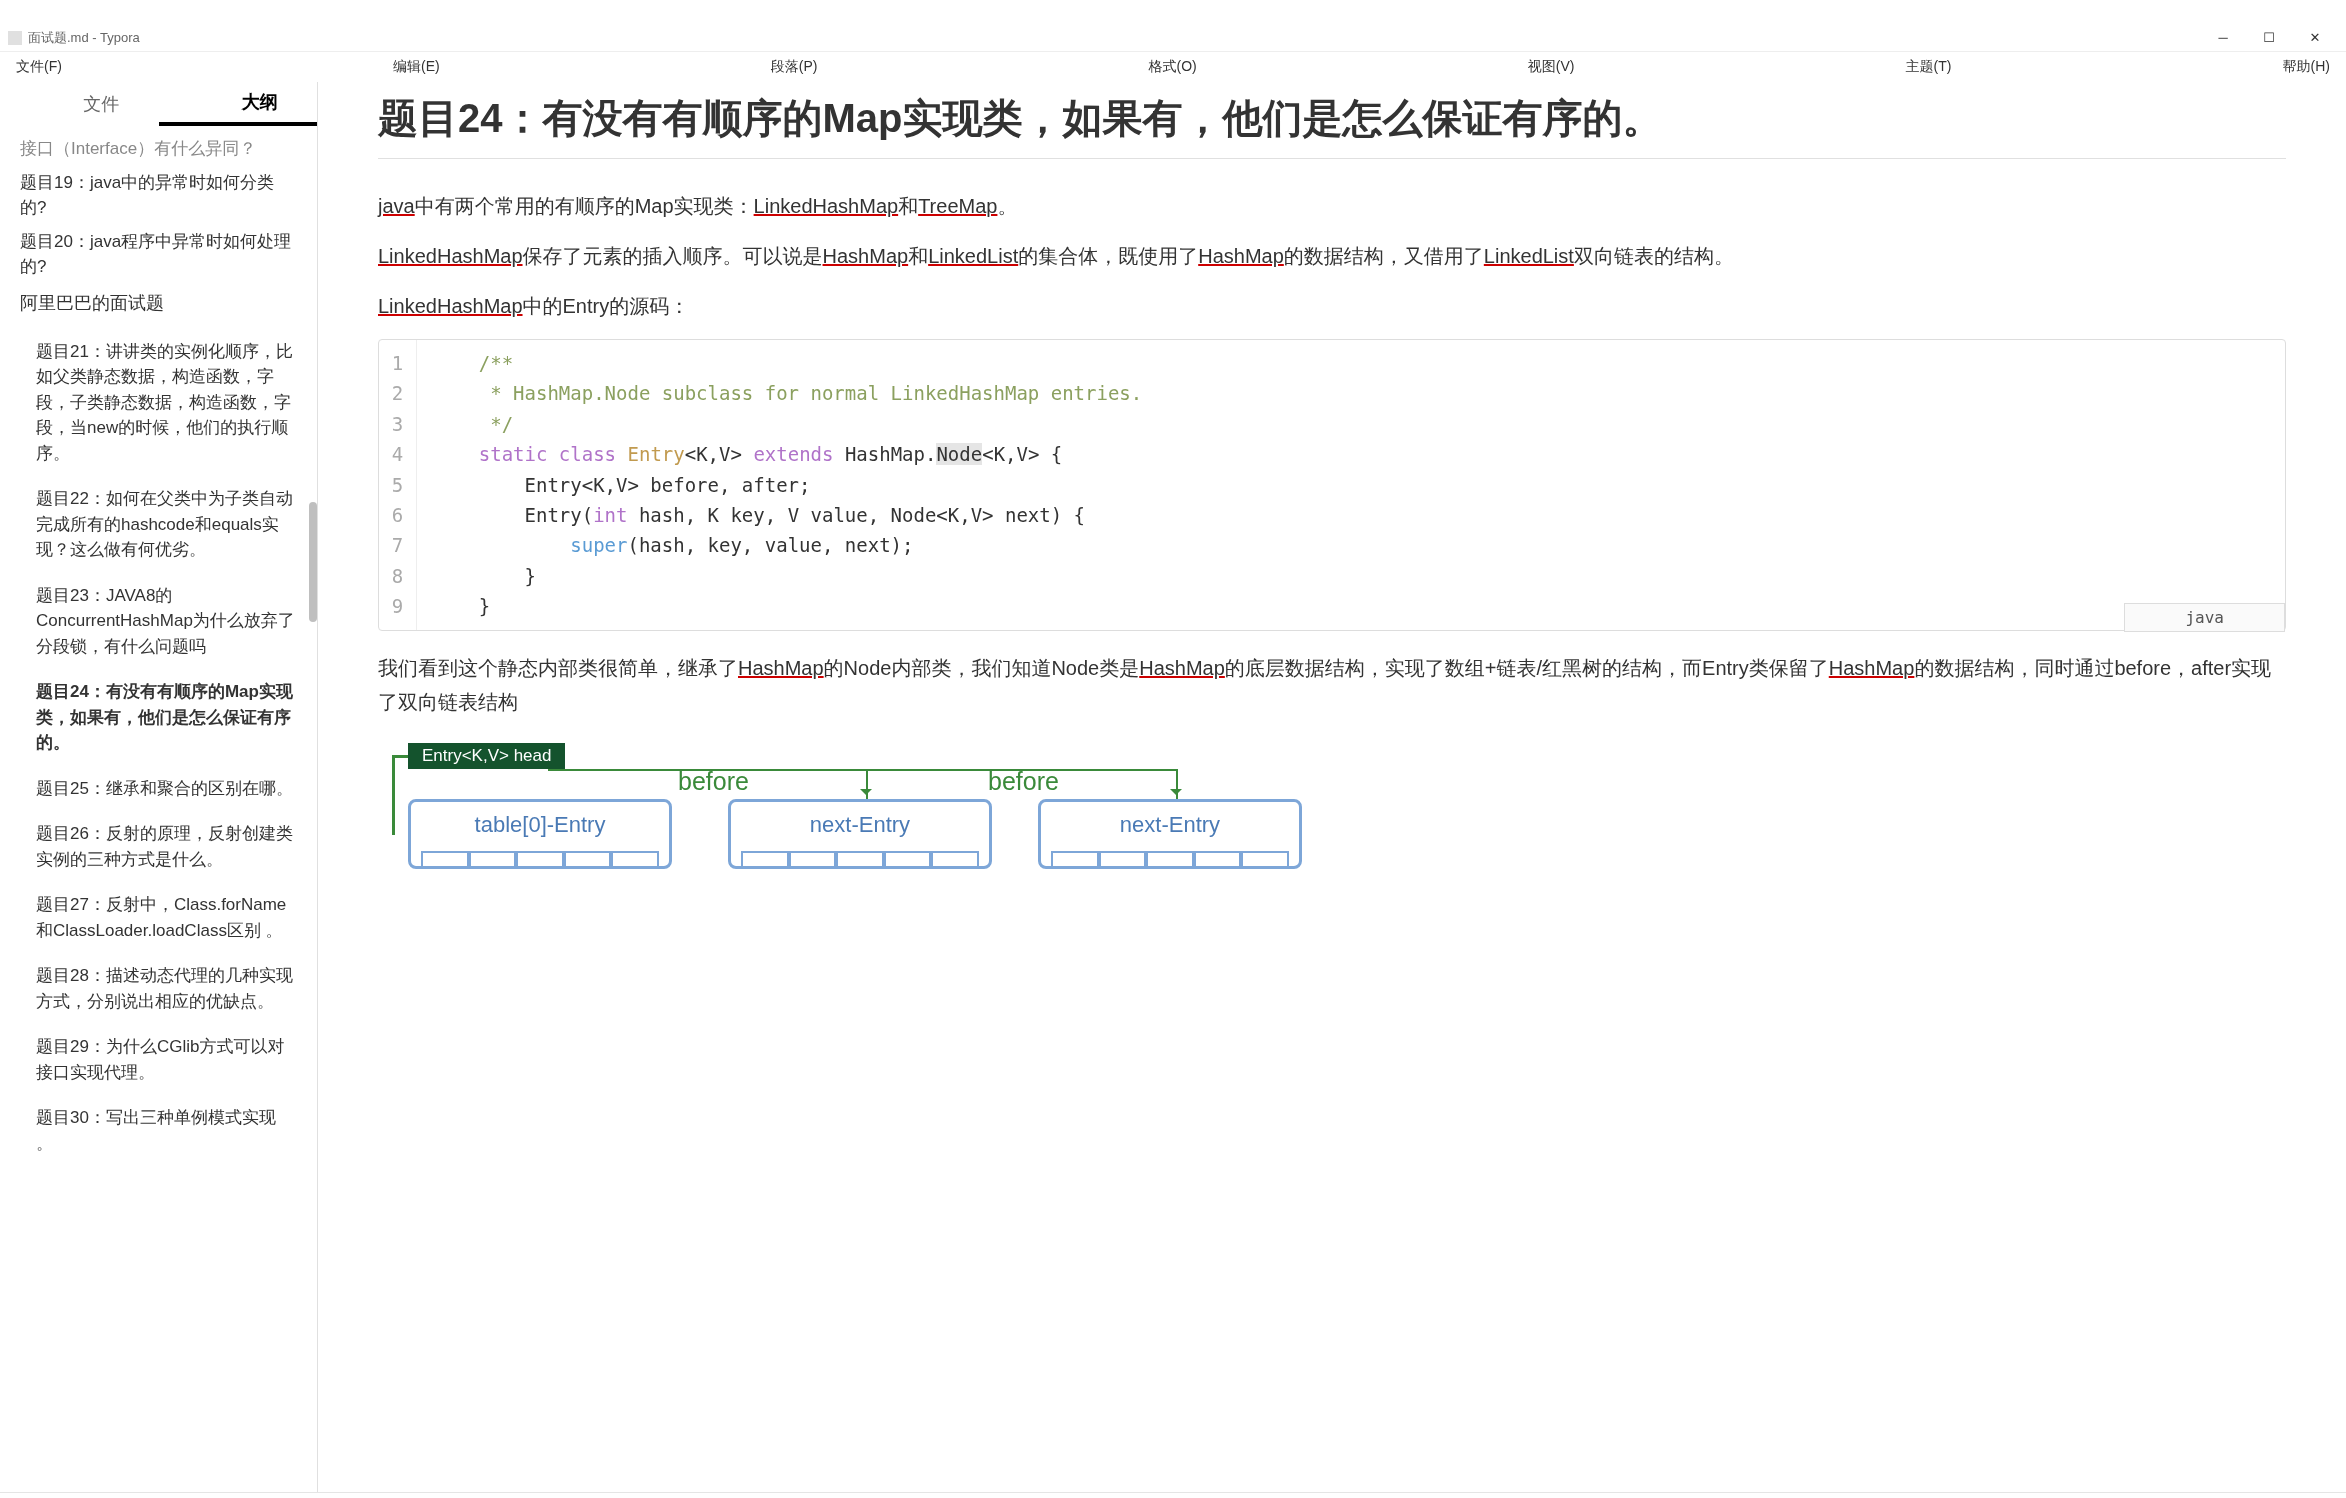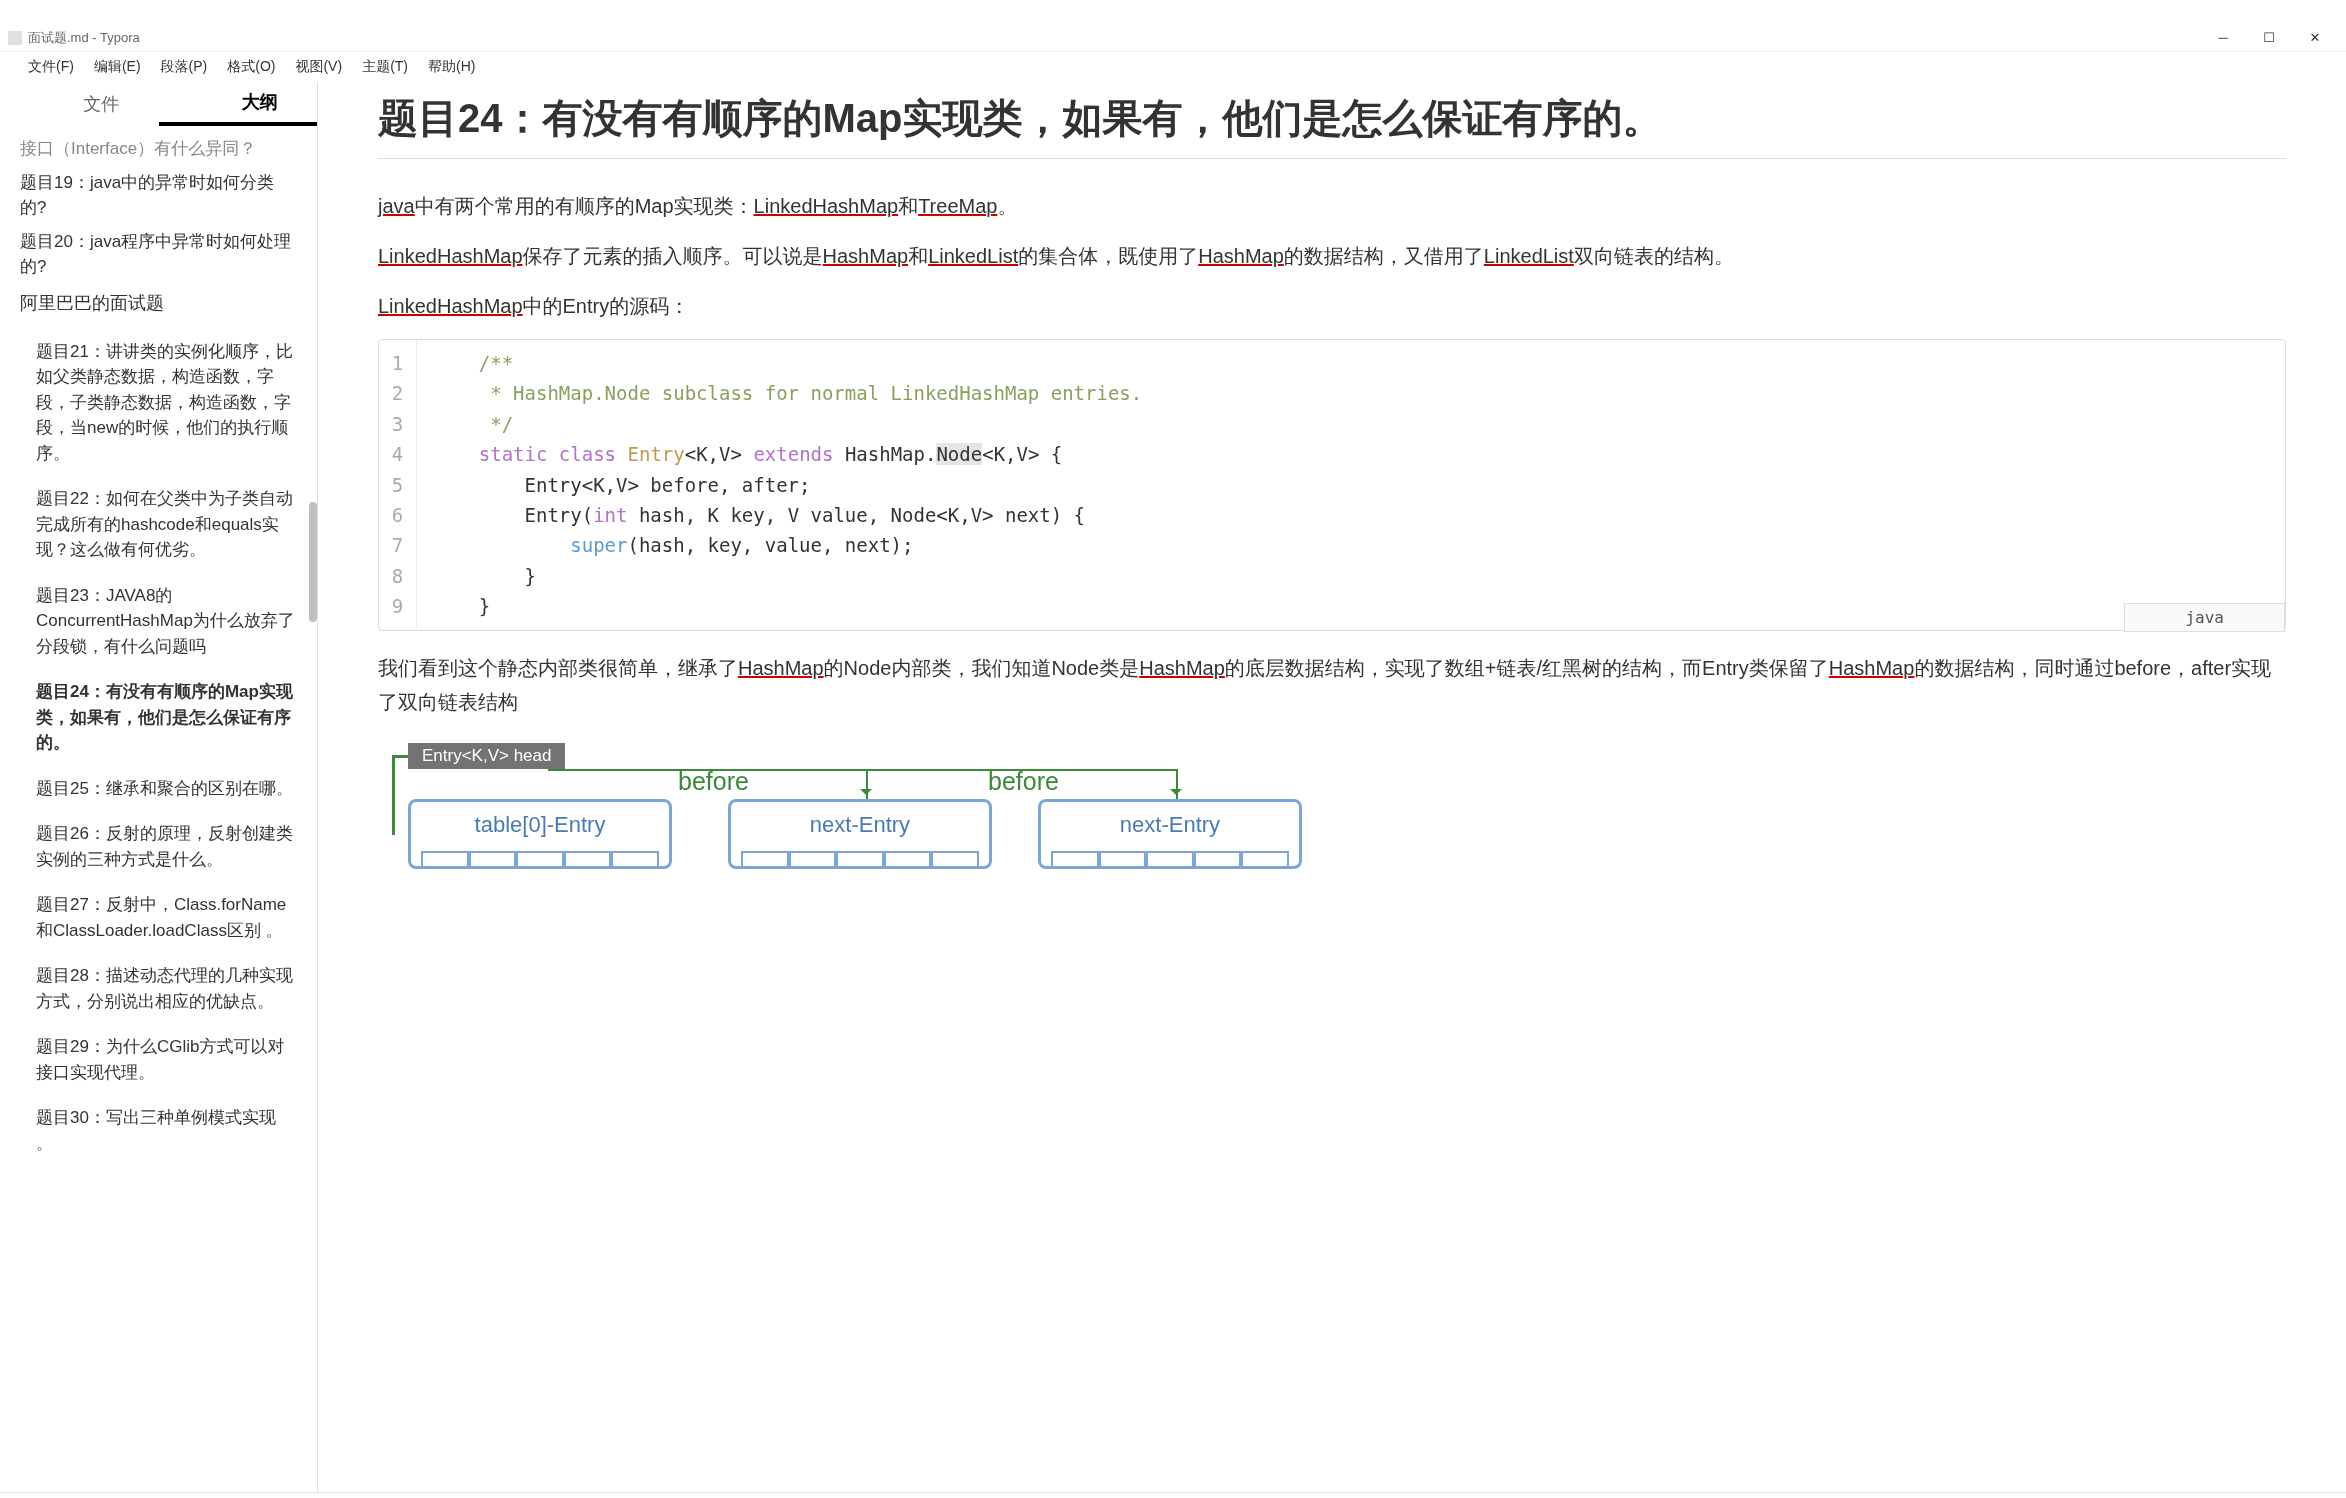--- a/index.html
+++ b/index.html
@@ -1,21 +1,21 @@
 <!DOCTYPE html>
 <html><head>
 <meta charset="utf-8">
 <style>
 * { margin: 0; padding: 0; box-sizing: border-box; }
 body { font-family: "Microsoft YaHei", "PingFang SC", sans-serif; font-size: 14px; color: #333; background: #fff; overflow: hidden; }
 .titlebar { height: 28px; display: flex; align-items: center; padding: 0 8px; font-size: 13px; color: #666; border-bottom: 1px solid #eee; margin-top: 24px; }
 .titlebar .icon { width: 14px; height: 14px; background: #e0e0e0; margin-right: 6px; }
 .titlebar .spacer { flex: 1; }
 .winbtn { width: 46px; height: 28px; display: flex; align-items: center; justify-content: center; color: #333; }
-.menubar { height: 30px; display: flex; align-items: center; padding: 0 18px; font-size: 14px; }
+.menubar { height: 30px; display: flex; align-items: center; padding: 0 6px; font-size: 14px; justify-content: space-between; }
 .menubar .mi { padding: 4px 10px; cursor: default; }
 .main { display: flex; height: calc(100vh - 58px - 30px); }
 .sidebar { width: 318px; border-right: 1px solid #e0e0e0; display: flex; flex-direction: column; position: relative; }
 .tabs { display: flex; height: 44px; }
 .tab { flex: 1; display: flex; align-items: center; justify-content: center; font-size: 18px; color: #666; cursor: pointer; padding-left: 44px; }
 .tab.active { font-weight: bold; color: #000; border-bottom: 4px solid #000; }
 .outline { flex: 1; overflow-y: auto; overflow-x: hidden; padding: 6px 0; font-size: 17px; line-height: 1.5; }
 .outline .item { padding: 4px 20px 4px 20px; cursor: pointer; }
 .outline .item.indent { padding-left: 36px; margin-top: 12px; }
 .outline .item.active { font-weight: bold; }
@@ -32,21 +32,21 @@
 .gutter div { line-height: 1.6; }
 .codelines { flex: 1; padding: 8px 16px; }
 .codelines div { line-height: 1.6; white-space: pre; }
 .tk-cm { color: #8ba05f; }
 .tk-kw { color: #b073c9; }
 .tk-ty { color: #c19a4f; }
 .tk-fn { color: #5a9bd4; }
 .tk-sel { background: #e5e5e5; }
 .lang-tag { position: absolute; bottom: -2px; right: 0; background: #fafafa; border: 1px solid #ddd; padding: 4px 60px; font-size: 16px; color: #555; font-family: inherit; }
 .diagram { margin-top: 20px; height: 130px; position: relative; }
-.diagram .head-label { position: absolute; left: 30px; top: 4px; background: #737373; color: #fff; padding: 3px 14px; font-size: 17px; }
+.diagram .head-label { position: absolute; left: 30px; top: 4px; background: #14532d; color: #fff; padding: 3px 14px; font-size: 17px; }
 .diagram .head-line { position: absolute; left: 14px; top: 16px; width: 18px; height: 80px; border-left: 3px solid #3a8a3a; border-top: 3px solid #3a8a3a; }
 .node { position: absolute; top: 60px; width: 264px; height: 70px; border: 3px solid #7da6d8; border-radius: 8px; display: flex; flex-direction: column; align-items: center; font-size: 22px; color: #4a7ab5; padding-top: 10px; }
 .node .cells { position: absolute; bottom: -3px; left: 10px; right: 10px; height: 18px; display: flex; }
 .node .cells div { flex: 1; border: 2px solid #7da6d8; border-bottom: none; }
 .node1 { left: 30px; }
 .node2 { left: 350px; }
 .node3 { left: 660px; }
 .before-label { position: absolute; top: 28px; font-size: 25px; color: #3a8a3a; }
 .bl1 { left: 300px; }
 .bl2 { left: 610px; }

